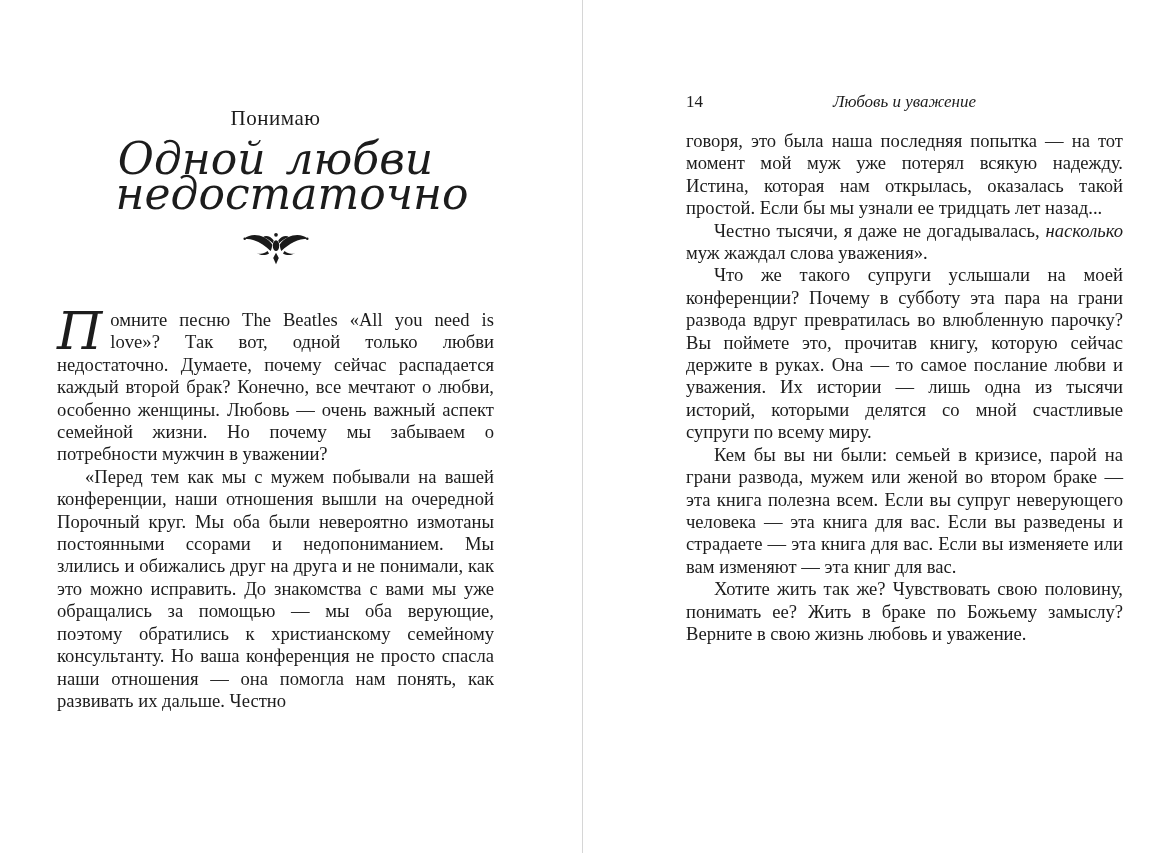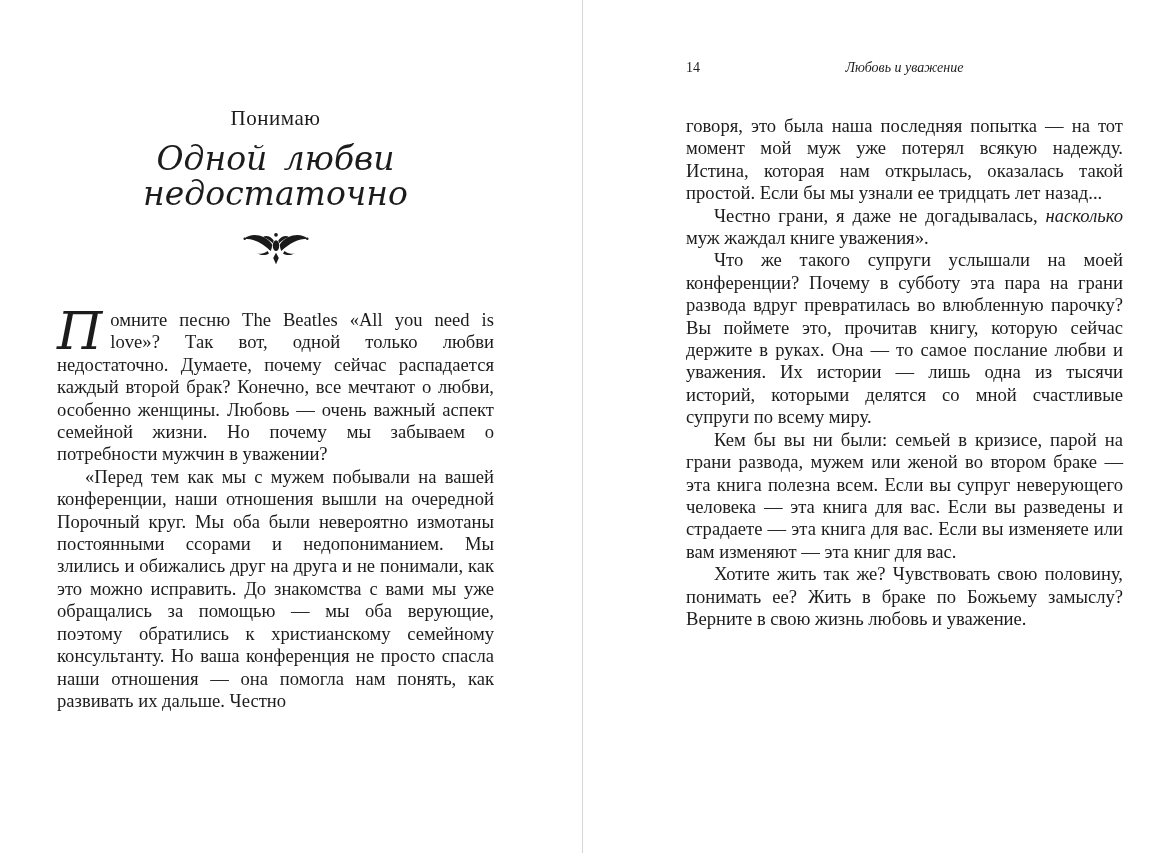--- a/index.html
+++ b/index.html
@@ -27,52 +27,52 @@
     text-align: center;
     font-size: 21px;
     letter-spacing: 0.5px;
   }
   .chapter-title {
     margin: 10px auto 0 auto;
     max-width: 320px;
     text-align: center;
     font-family: "DejaVu Serif", serif;
     font-style: italic;
-    font-size: 33px;
+    font-size: 44px;
     line-height: 35px;
     word-spacing: 6px;
   }
   .ornament-wrap { text-align: center; margin-top: 20px; height: 34px; }
 
   .body-text {
     text-align: justify;
     font-size: 18.6px;
     line-height: 22.4px;
   }
   .page-left  .body-text { margin-top: 44px; }
-  .page-right .body-text { margin-top: 31px; }
+  .page-right .body-text { margin-top: 14px; }
 
   .para { margin: 0; text-indent: 28px; }
   .para.no-indent { text-indent: 0; }
   .para em { }
 
   .dropcap {
     float: left;
     font-family: "DejaVu Serif", serif;
     font-style: italic;
     font-size: 52px;
     line-height: 40px;
     padding: 2px 8px 0 0;
   }
 
   .page-header {
     position: relative;
-    margin-top: 60px;
+    margin-top: 92px;
     height: 24px;
-    font-size: 14px;
+    font-size: 17px;
   }
   .page-number { position: absolute; left: 0; top: 0; }
   .running-head {
     position: absolute; left: 0; right: 0; top: 0;
     text-align: center;
     font-style: italic;
   }
 </style>
 </head>
 <body>
@@ -111,20 +111,20 @@
   <div class="divider"></div>
 
   <div class="page page-right">
     <div class="page-header">
       <span class="page-number">14</span>
       <span class="running-head">Любовь и уважение</span>
     </div>
 
     <div class="body-text">
         <p class="para no-indent"><span>говоря, это была наша последняя попытка — на тот момент мой муж уже потерял всякую надежду. Истина, которая нам открылась, оказалась такой простой. Если бы мы узнали ее тридцать лет назад...</span></p>
-        <p class="para"><span>Честно грани, я даже не догадывалась, </span><em>насколько</em><span> муж жаждал книге уважения».</span></p>
+        <p class="para"><span>Честно тысячи, я даже не догадывалась, </span><em>насколько</em><span> муж жаждал слова уважения».</span></p>
         <p class="para"><span>Что же такого супруги услышали на моей конференции? Почему в субботу эта пара на грани развода вдруг превратилась во влюбленную парочку? Вы поймете это, прочитав книгу, которую сейчас держите в руках. Она — то самое послание любви и уважения. Их истории — лишь одна из тысячи историй, которыми делятся со мной счастливые супруги по всему миру.</span></p>
         <p class="para"><span>Кем бы вы ни были: семьей в кризисе, парой на грани развода, мужем или женой во втором браке — эта книга полезна всем. Если вы супруг неверующего человека — эта книга для вас. Если вы разведены и страдаете — эта книга для вас. Если вы изменяете или вам изменяют — эта книг для вас.</span></p>
         <p class="para"><span>Хотите жить так же? Чувствовать свою половину, понимать ее? Жить в браке по Божьему замыслу? Верните в свою жизнь любовь и уважение.</span></p>
       </div>
   </div>
 
 </div>
 
 </body></html>

